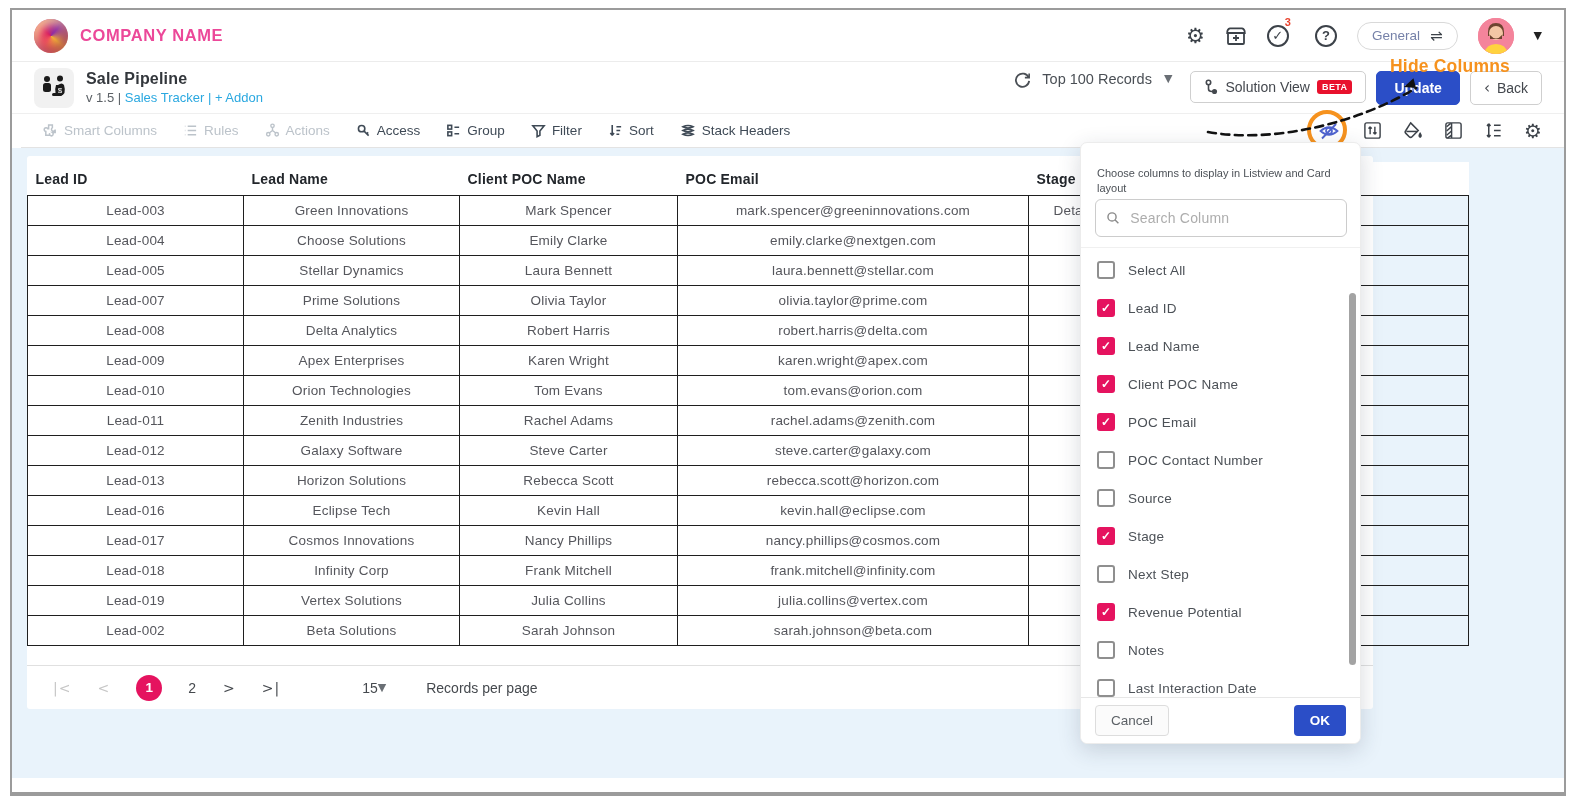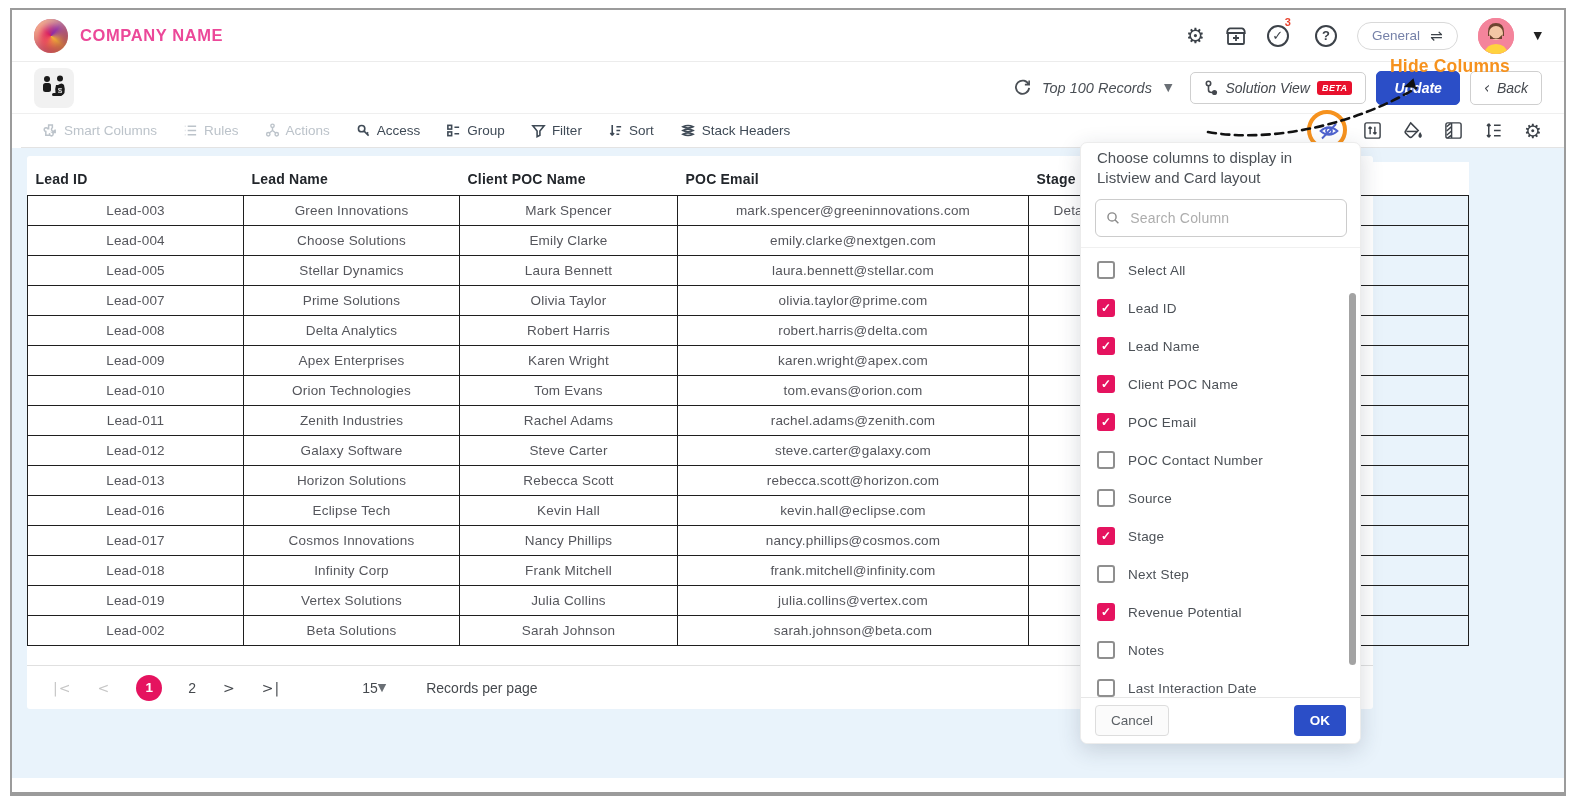--- a/index.html
+++ b/index.html
@@ -28,21 +28,21 @@
   .caret{font-size:11px;color:#222;}
 
   
   .appbar{position:absolute;left:0;top:52px;right:0;height:52px;background:#fff;
     border-bottom:1px solid #efefef;display:flex;align-items:center;padding:0 22px;box-sizing:border-box;}
   .appicon{width:40px;height:40px;border-radius:8px;background:#f1f1f1;display:flex;align-items:center;justify-content:center;}
   .apptitles{margin-left:12px;}
   .apptitle{font-size:16px;font-weight:bold;color:#33373c;letter-spacing:.2px;}
   .appsub{font-size:13px;color:#5c6166;margin-top:2px;}
   .appsub .lnk{color:#2aa8e0;}
-  .appbar-right{margin-left:auto;display:flex;align-items:center;gap:10px;font-style:italic;}
+  .appbar-right{margin-left:auto;display:flex;align-items:flex-start;gap:10px;}
   .scope{display:flex;align-items:center;gap:12px;font-size:14.5px;color:#4a4f55;margin-right:8px;}
   .btn{display:flex;align-items:center;gap:7px;border:1px solid #cfcfcf;border-radius:5px;
     background:#fff;padding:7px 13px;font-size:14px;color:#44484e;cursor:pointer;}
   .btn-beta{background:#e8112d;color:#fff;font-size:9px;font-weight:bold;border-radius:3px;
     padding:2px 5px;letter-spacing:.4px;}
   .btn-primary{background:#2b4ec7;border-color:#2b4ec7;color:#fff;font-weight:bold;padding:8px 17px;}
   .chev{font-size:15px;color:#44484e;}
 
   
   .toolbar{position:absolute;left:9px;top:104px;right:0;height:34px;background:#fff;
@@ -72,21 +72,21 @@
     display:flex;align-items:center;padding:0 26px;box-sizing:border-box;font-size:14px;color:#45494e;gap:26px;}
   .pg{cursor:pointer;letter-spacing:1px;}
   .pg.dis{color:#c6c6c6;}
   .pg-cur{width:26px;height:26px;border-radius:50%;background:#e5135f;color:#fff;font-weight:bold;
     display:flex;align-items:center;justify-content:center;font-size:13.5px;cursor:pointer;}
   .ppp{display:flex;align-items:center;margin-left:56px;}
 
   
   .panel{position:absolute;left:1068px;top:132px;width:281px;height:602px;background:#fff;
     border:1px solid #ececec;border-radius:7px;box-shadow:0 6px 22px rgba(40,50,70,.18);z-index:20;box-sizing:border-box;}
-  .panel-title{position:absolute;left:16px;top:5px;right:14px;font-size:15px;color:#4c5157;line-height:1.35;}
+  .panel-title{position:absolute;left:16px;top:23px;right:14px;font-size:11px;color:#4c5157;line-height:1.35;}
   .searchbox{position:absolute;left:14px;top:56px;width:252px;height:38px;border:1px solid #ccc;
     border-radius:6px;display:flex;align-items:center;padding:0 10px;box-sizing:border-box;gap:8px;}
   .searchbox input{border:none;outline:none;font-size:14px;color:#444;width:100%;
     font-family:"Liberation Sans",sans-serif;}
   .searchbox input::placeholder{color:#adadad;letter-spacing:.2px;}
   .panel-div{position:absolute;left:0;top:104px;right:0;border-top:1px solid #f0f0f0;}
   .plist{position:absolute;left:16px;top:108px;right:18px;height:450px;overflow:hidden;}
   .pitem{display:flex;align-items:center;gap:13px;height:38px;cursor:pointer;}
   .cb{width:18px;height:18px;border:2px solid #8f8f8f;border-radius:3px;box-sizing:border-box;
     display:flex;align-items:center;justify-content:center;background:#fff;flex:none;
@@ -150,20 +150,27 @@
     <div class="appicon">
       <svg width="30" height="30" viewBox="0 0 30 30" fill="#1b1b1b">
         <circle cx="8" cy="6" r="3"></circle>
         <rect x="4" y="10" width="8" height="9" rx="2.5"></rect>
         <circle cx="21" cy="5.5" r="3"></circle>
         <path d="M17 12 Q14 22 21 23 Q28 22 25 12 Q23 9 19 12 Z"></path>
         <text x="21" y="20" font-size="8" fill="#fff" text-anchor="middle" font-family="Liberation Sans">$</text>
         <rect x="13" y="20" width="10" height="3" rx="1.5"></rect>
       </svg>
     </div>
+    <div class="apptitles">
+      <div class="apptitle">Sale Pipeline</div>
+      <div class="appsub">
+        <span>v 1.5 |</span>
+        <span class="lnk">Sales Tracker | + Addon</span>
+      </div>
+    </div>
     <div class="appbar-right">
       <span class="ico">
         <svg width="19" height="19" viewBox="0 0 20 20" fill="none" stroke="#4a4f55" stroke-width="1.9">
           <path d="M16.5 7 A7 7 0 1 0 17 10.5"></path>
             <path d="M17 2.5 V7 H12.5" stroke-width="1.7"></path>
         </svg>
       </span>
       <span class="scope">
         <span>Top 100 Records</span>
         <span class="caret glyph" style="color:#6a6f75;">▼</span>

